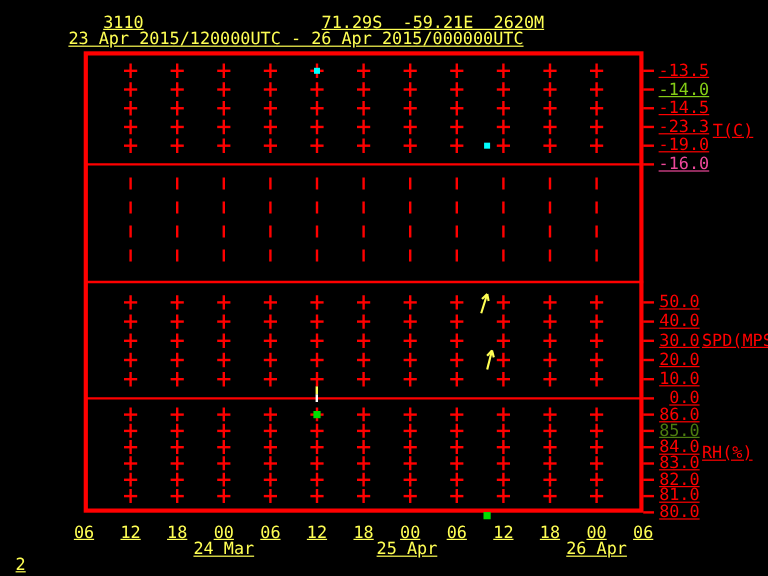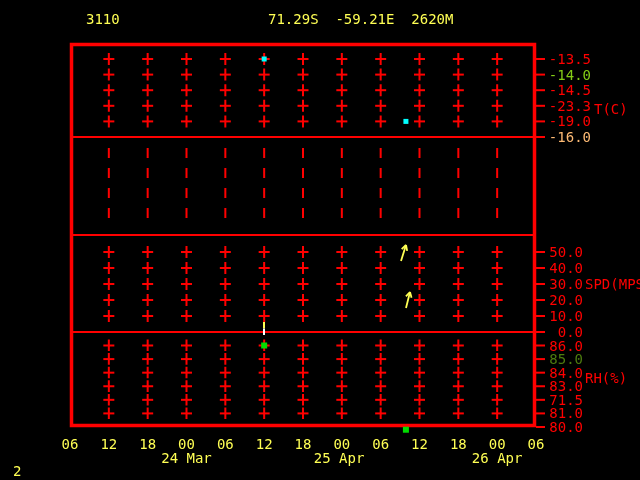--- a/index.html
+++ b/index.html
@@ -1,18 +1,18 @@
 <!DOCTYPE html>
 <html><head>
 <meta charset="utf-8">
 <style>
   html,body{margin:0;padding:0;background:#000;}
   #screen{position:relative;width:640px;height:480px;background:#000;overflow:hidden;
           font-family:"DejaVu Sans Mono","Liberation Mono",monospace;}
-  .lbl{position:absolute;white-space:pre;font-size:14px;line-height:14px;letter-spacing:0;}
+  .lbl{position:absolute;white-space:pre;font-size:14px;line-height:14px;letter-spacing:0;text-decoration:underline;}
   .yellow{color:#ffff54;}
   .red{color:#ff0000;}
   svg{position:absolute;left:0;top:0;}
 </style>
 </head>
 <body>
 
 <div id="screen">
   <svg id="plot" width="640" height="480">
       <line x1="108.83333333333334" y1="53" x2="108.83333333333334" y2="127.4" stroke="#ff0000" stroke-width="2" stroke-dasharray="12 3.6"></line>
@@ -267,45 +267,46 @@
       <line x1="406" y1="245" x2="407.17504686959376" y2="250.8838138018005" stroke="#ffff54" stroke-width="1.8"></line>
       <line x1="406" y1="308" x2="410" y2="292" stroke="#ffff54" stroke-width="1.8"></line>
       <line x1="410" y1="292" x2="405.9322632450556" y2="296.4106142080751" stroke="#ffff54" stroke-width="1.8"></line>
       <line x1="410" y1="292" x2="411.5135963329156" y2="297.8059474800401" stroke="#ffff54" stroke-width="1.8"></line>
       <line x1="264" y1="322" x2="264" y2="328.5" stroke="#ffff54" stroke-width="2"></line>
       <line x1="264" y1="328.5" x2="264" y2="335" stroke="#ffffff" stroke-width="2"></line>
     </svg>
 
   <span class="lbl yellow" style="left:86px;top:12px;">3110</span>
   <span class="lbl yellow" style="left:268px;top:12px;">71.29S  -59.21E  2620M</span>
+  <span class="lbl yellow" style="left:57px;top:26px;">23 Apr 2015/120000UTC - 26 Apr 2015/000000UTC</span>
 
   <span class="lbl red" style="left:594px;top:66px;margin-top:36px;">T(C)</span>
   <span class="lbl red" style="left:585px;top:277px;">SPD(MPS)</span>
   <span class="lbl red" style="left:585px;top:371px;">RH(%)</span>
 
   <span class="lbl yellow" style="left:13px;top:464px;">2</span>
 
   <div id="gen-labels">
       <span class="lbl" style="left: 529px; top: 52px; color: rgb(255, 0, 0); width: 62px; text-align: right;">-13.5</span>
       <span class="lbl" style="left: 529px; top: 67.6px; color: #84cc16; width: 62px; text-align: right;">-14.0</span>
       <span class="lbl" style="left: 529px; top: 83.2px; color: rgb(255, 0, 0); width: 62px; text-align: right;">-14.5</span>
       <span class="lbl" style="left: 529px; top: 98.8px; color: rgb(255, 0, 0); width: 62px; text-align: right;">-23.3</span>
       <span class="lbl" style="left: 529px; top: 114.4px; color: rgb(255, 0, 0); width: 62px; text-align: right;">-19.0</span>
-      <span class="lbl" style="left: 529px; top: 130px; color: #fdba74; width: 62px; text-align: right;">-16.0</span>
+      <span class="lbl" style="left: 529px; top: 130px; color: #ec4899; width: 62px; text-align: right;">-16.0</span>
       <span class="lbl" style="left: 521px; top: 245px; color: rgb(255, 0, 0); width: 62px; text-align: right;">50.0</span>
       <span class="lbl" style="left: 521px; top: 261px; color: rgb(255, 0, 0); width: 62px; text-align: right;">40.0</span>
       <span class="lbl" style="left: 521px; top: 277px; color: rgb(255, 0, 0); width: 62px; text-align: right;">30.0</span>
       <span class="lbl" style="left: 521px; top: 293px; color: rgb(255, 0, 0); width: 62px; text-align: right;">20.0</span>
       <span class="lbl" style="left: 521px; top: 309px; color: rgb(255, 0, 0); width: 62px; text-align: right;">10.0</span>
       <span class="lbl" style="left: 521px; top: 325px; color: rgb(255, 0, 0); width: 62px; text-align: right;">0.0</span>
       <span class="lbl" style="left: 521px; top: 338.5px; color: rgb(255, 0, 0); width: 62px; text-align: right;">86.0</span>
       <span class="lbl" style="left: 521px; top: 352.083px; color: #4d7c0f; width: 62px; text-align: right;">85.0</span>
       <span class="lbl" style="left: 521px; top: 365.666px; color: rgb(255, 0, 0); width: 62px; text-align: right;">84.0</span>
       <span class="lbl" style="left: 521px; top: 379.249px; color: rgb(255, 0, 0); width: 62px; text-align: right;">83.0</span>
-      <span class="lbl" style="left: 521px; top: 392.832px; color: rgb(255, 0, 0); width: 62px; text-align: right;">71.5</span>
+      <span class="lbl" style="left: 521px; top: 392.832px; color: rgb(255, 0, 0); width: 62px; text-align: right;">82.0</span>
       <span class="lbl" style="left: 521px; top: 406.415px; color: rgb(255, 0, 0); width: 62px; text-align: right;">81.0</span>
       <span class="lbl" style="left: 521px; top: 419.998px; color: rgb(255, 0, 0); width: 62px; text-align: right;">80.0</span>
       <span class="lbl" style="left: 58px; top: 437px; color: rgb(255, 255, 84); width: 24px; text-align: center;">06</span>
       <span class="lbl" style="left: 96.8333px; top: 437px; color: rgb(255, 255, 84); width: 24px; text-align: center;">12</span>
       <span class="lbl" style="left: 135.667px; top: 437px; color: rgb(255, 255, 84); width: 24px; text-align: center;">18</span>
       <span class="lbl" style="left: 174.5px; top: 437px; color: rgb(255, 255, 84); width: 24px; text-align: center;">00</span>
       <span class="lbl" style="left: 213.333px; top: 437px; color: rgb(255, 255, 84); width: 24px; text-align: center;">06</span>
       <span class="lbl" style="left: 252.167px; top: 437px; color: rgb(255, 255, 84); width: 24px; text-align: center;">12</span>
       <span class="lbl" style="left: 291px; top: 437px; color: rgb(255, 255, 84); width: 24px; text-align: center;">18</span>
       <span class="lbl" style="left: 329.833px; top: 437px; color: rgb(255, 255, 84); width: 24px; text-align: center;">00</span>

